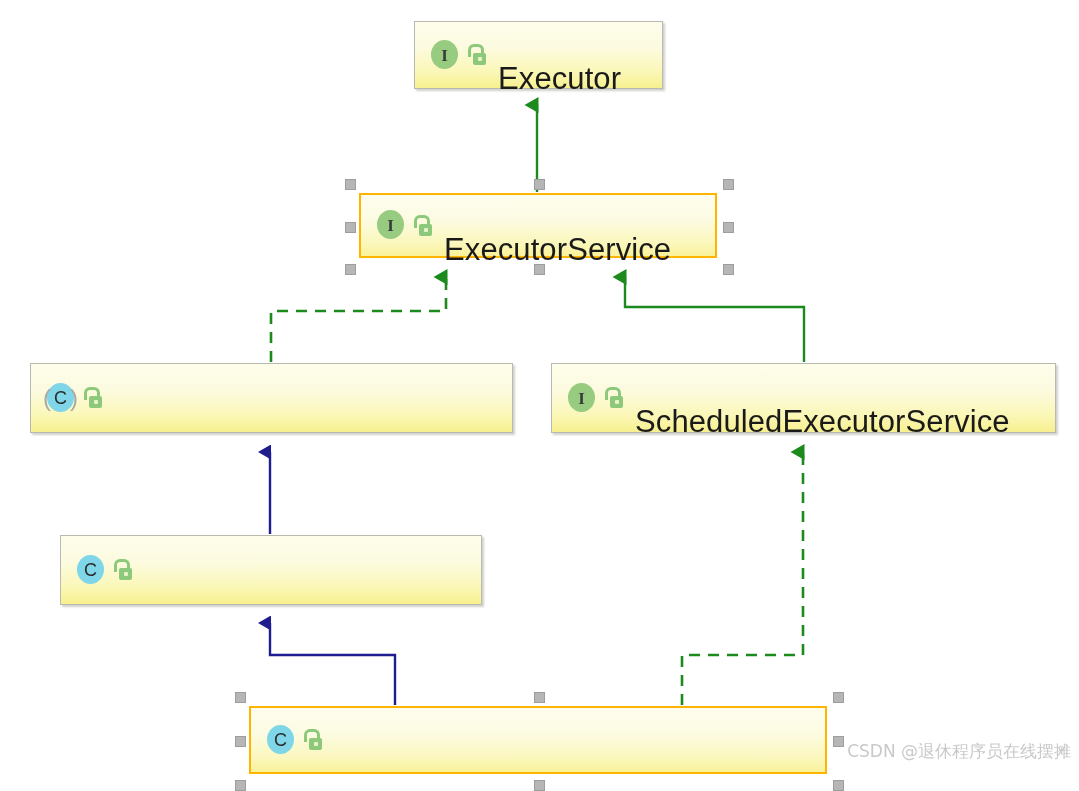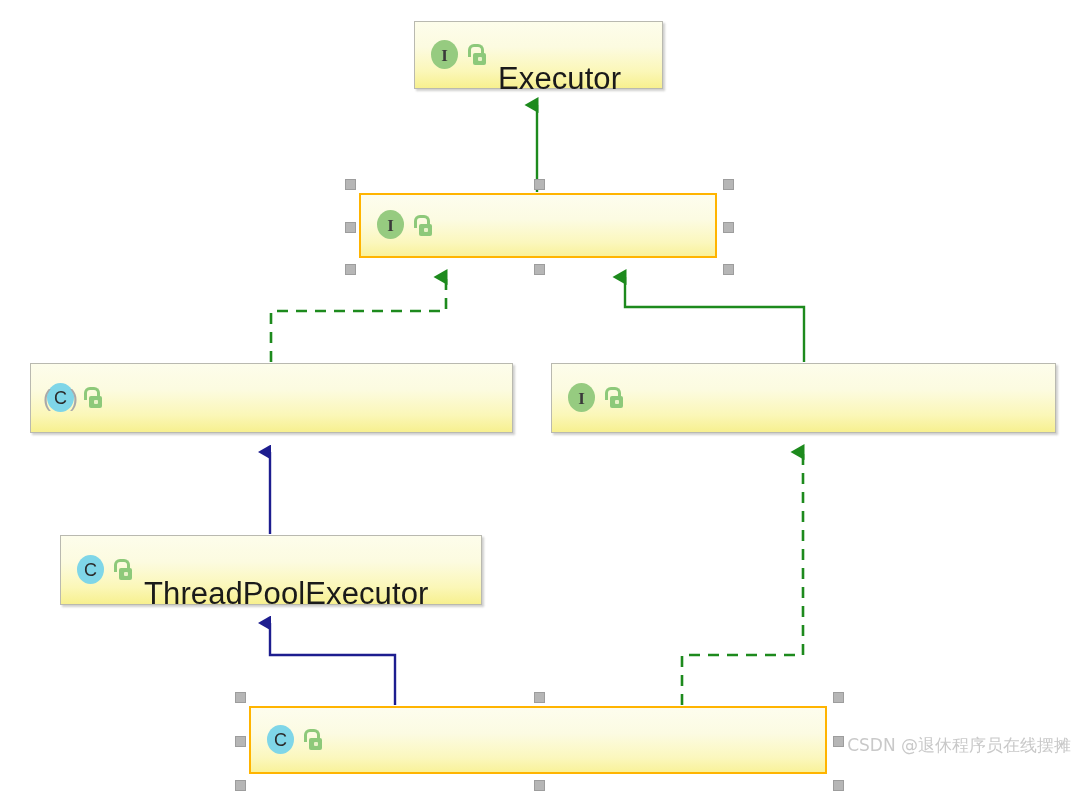--- a/index.html
+++ b/index.html
@@ -149,21 +149,21 @@
     height: 9px;
     background: #b6b6b6;
     border: 1px solid #9d9d9d;
     z-index: 9;
   }
 
   
   #watermark {
     position: absolute;
     right: 8px;
-    bottom: 34px;
+    bottom: 28px;
     font-size: 17px;
     color: #c9c9c9;
     white-space: nowrap;
     z-index: 10;
     font-family: "DejaVu Sans", sans-serif;
   }
 </style>
 </head>
 <body>
 
@@ -216,20 +216,21 @@
       <div class="node selected" style="left: 359px; top: 193px; width: 358px; height: 65px;">
         <span class="badge iface">
           <span class="disc"></span>
           <span class="glyph">I</span>
         </span>
         <span class="lock">
           <span class="shackle"></span>
           <span class="body"></span>
           <span class="keyhole"></span>
         </span>
+        <span class="node-label">ExecutorService</span>
       </div>
       <div class="node" style="left: 30px; top: 363px; width: 483px; height: 70px;">
         <span class="badge cls">
           <span class="abs-left">(</span>
           <span class="disc"></span>
           <span class="glyph">C</span>
           <span class="abs-right">)</span>
         </span>
         <span class="lock">
           <span class="shackle"></span>
@@ -240,32 +241,32 @@
       <div class="node" style="left: 551px; top: 363px; width: 505px; height: 70px;">
         <span class="badge iface">
           <span class="disc"></span>
           <span class="glyph">I</span>
         </span>
         <span class="lock">
           <span class="shackle"></span>
           <span class="body"></span>
           <span class="keyhole"></span>
         </span>
+        <span class="node-label">ScheduledExecutorService</span>
       </div>
       <div class="node" style="left: 60px; top: 535px; width: 422px; height: 70px;">
         <span class="badge cls">
           <span class="disc"></span>
           <span class="glyph">C</span>
         </span>
         <span class="lock">
           <span class="shackle"></span>
           <span class="body"></span>
           <span class="keyhole"></span>
         </span>
-        <span class="node-label">ThreadPoolExecutor</span>
       </div>
       <div class="handle" style="left: 235px; top: 692px;"></div>
       <div class="handle" style="left: 534px; top: 692px;"></div>
       <div class="handle" style="left: 833px; top: 692px;"></div>
       <div class="handle" style="left: 235px; top: 736px;"></div>
       <div class="handle" style="left: 833px; top: 736px;"></div>
       <div class="handle" style="left: 235px; top: 780px;"></div>
       <div class="handle" style="left: 534px; top: 780px;"></div>
       <div class="handle" style="left: 833px; top: 780px;"></div>
       <div class="node selected" style="left: 249px; top: 706px; width: 578px; height: 68px;">

